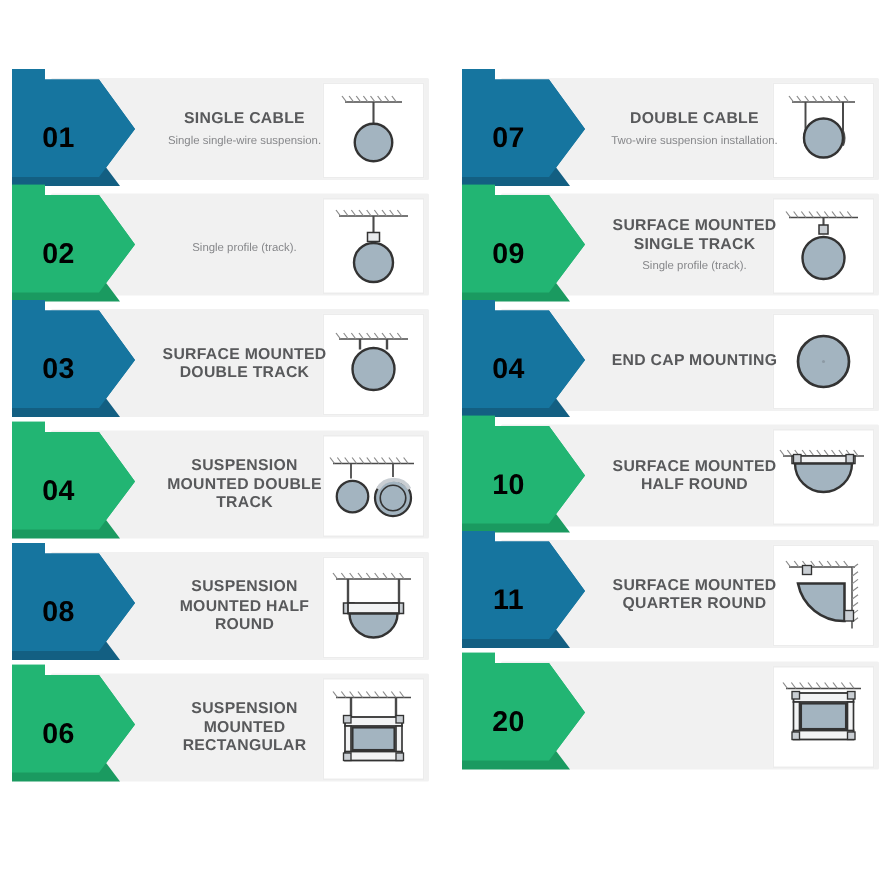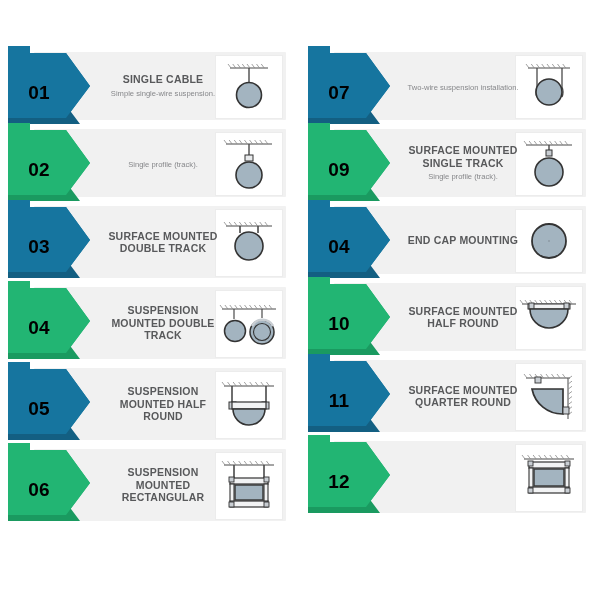--- a/index.html
+++ b/index.html
@@ -84,21 +84,21 @@
 </style>
 </head>
 <body>
 
 <div id="board">
   <div class="col col-left">
       <div class="card">
         <div class="card-body">
           <div class="text-block">
             <div class="title">SINGLE CABLE</div>
-            <div class="subtitle">Simple single-wire suspension.</div>
+            <div class="subtitle">Single single-wire suspension.</div>
           </div>
           <div class="pic">
             <svg width="62" height="56" viewBox="0 0 62 56">
               <line x1="12" y1="9" x2="50" y2="9" stroke="#4a4a4a" stroke-width="1"></line>
               <line x1="13" y1="9" x2="10" y2="5" stroke="#8a8a8a" stroke-width="0.8"></line>
               <line x1="17.75" y1="9" x2="14.75" y2="5" stroke="#8a8a8a" stroke-width="0.8"></line>
               <line x1="22.5" y1="9" x2="19.5" y2="5" stroke="#8a8a8a" stroke-width="0.8"></line>
               <line x1="27.25" y1="9" x2="24.25" y2="5" stroke="#8a8a8a" stroke-width="0.8"></line>
               <line x1="32" y1="9" x2="29" y2="5" stroke="#8a8a8a" stroke-width="0.8"></line>
               <line x1="36.75" y1="9" x2="33.75" y2="5" stroke="#8a8a8a" stroke-width="0.8"></line>
@@ -245,21 +245,21 @@
             </svg>
           </div>
         </div>
         <div class="badge-wrap">
           <svg viewBox="0 0 86 84" xmlns="http://www.w3.org/2000/svg">
             <path d="M0 0 H22 V7 H58 L82 40 L58 72 H0 Z" fill="#16759f"></path>
             <path d="M0 62 H60 L72 78 H0 Z" fill="#135f82"></path>
             <path d="M0 0 H22 V7 H58 L82 40 L58 72 H0 Z" fill="#16759f"></path>
           </svg>
         </div>
-        <div class="badge-num">05</div>
+        <div class="badge-num">08</div>
       </div>
       <div class="card tall">
         <div class="card-body">
           <div class="text-block">
             <div class="title">SUSPENSION MOUNTED RECTANGULAR</div>
           </div>
           <div class="pic">
             <svg width="62" height="56" viewBox="0 0 62 56">
               <line x1="6" y1="7" x2="56" y2="7" stroke="#4a4a4a" stroke-width="1"></line>
               <line x1="7" y1="7" x2="4" y2="3" stroke="#8a8a8a" stroke-width="0.8"></line>
@@ -292,20 +292,21 @@
             <path d="M0 0 H22 V7 H58 L82 40 L58 72 H0 Z" fill="#22b573"></path>
           </svg>
         </div>
         <div class="badge-num">06</div>
       </div>
     </div>
   <div class="col col-right">
       <div class="card">
         <div class="card-body">
           <div class="text-block">
+            <div class="title">DOUBLE CABLE</div>
             <div class="subtitle">Two-wire suspension installation.</div>
           </div>
           <div class="pic">
             <svg width="62" height="56" viewBox="0 0 62 56">
               <line x1="10" y1="9" x2="52" y2="9" stroke="#4a4a4a" stroke-width="1"></line>
               <line x1="11" y1="9" x2="8" y2="5" stroke="#8a8a8a" stroke-width="0.8"></line>
               <line x1="16.25" y1="9" x2="13.25" y2="5" stroke="#8a8a8a" stroke-width="0.8"></line>
               <line x1="21.5" y1="9" x2="18.5" y2="5" stroke="#8a8a8a" stroke-width="0.8"></line>
               <line x1="26.75" y1="9" x2="23.75" y2="5" stroke="#8a8a8a" stroke-width="0.8"></line>
               <line x1="32" y1="9" x2="29" y2="5" stroke="#8a8a8a" stroke-width="0.8"></line>
@@ -482,16 +483,16 @@
             </svg>
           </div>
         </div>
         <div class="badge-wrap">
           <svg viewBox="0 0 86 84" xmlns="http://www.w3.org/2000/svg">
             <path d="M0 0 H22 V7 H58 L82 40 L58 72 H0 Z" fill="#22b573"></path>
             <path d="M0 62 H60 L72 78 H0 Z" fill="#1a9a60"></path>
             <path d="M0 0 H22 V7 H58 L82 40 L58 72 H0 Z" fill="#22b573"></path>
           </svg>
         </div>
-        <div class="badge-num">12</div>
+        <div class="badge-num">20</div>
       </div>
     </div>
 </div>
 
 </body></html>

